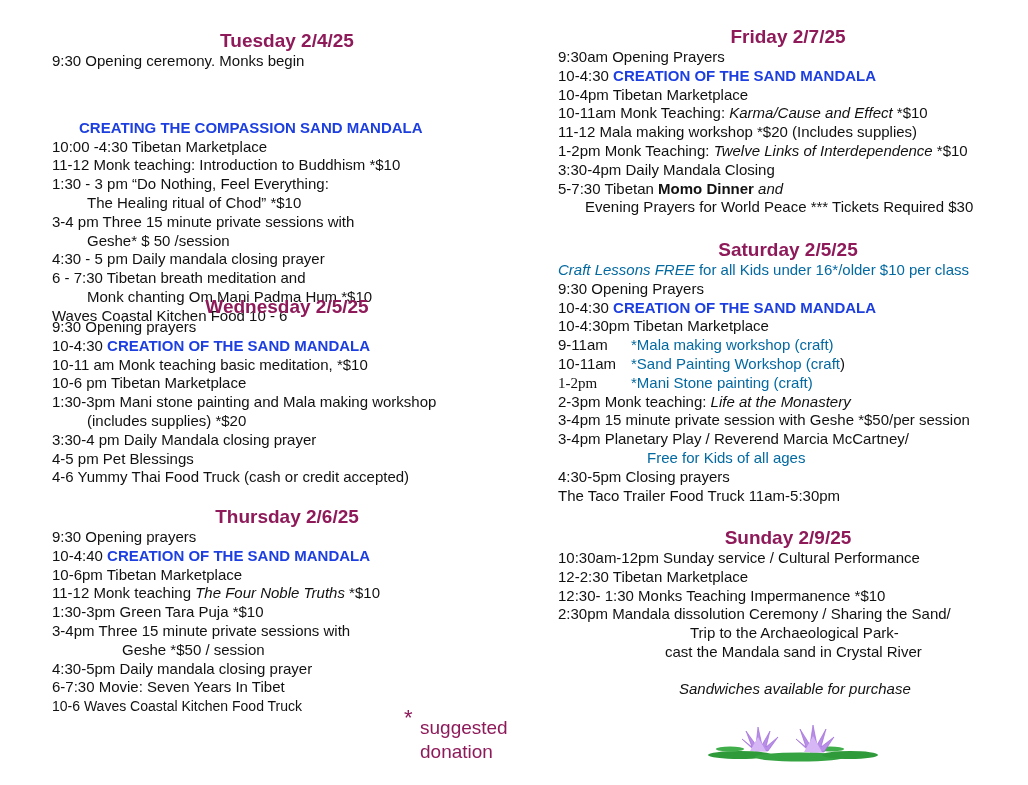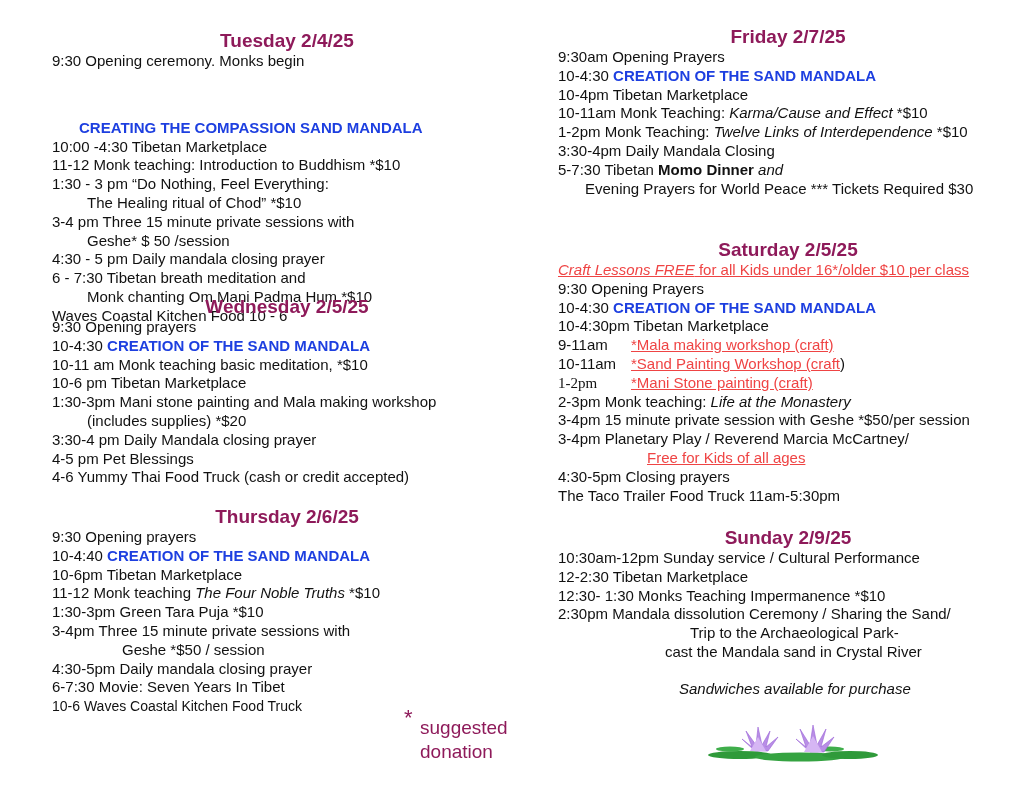--- a/index.html
+++ b/index.html
@@ -8,21 +8,21 @@
   .col { position:absolute; top:0; }
   .col-left { left:52px; width:470px; }
   .col-right { left:558px; width:460px; }
   .day { position:absolute; left:0; width:100%; }
   .day-title { color:#8e1a5a; font-weight:bold; font-size:19px; line-height:22px;
                text-align:center; margin:0 0 0 0; }
   .line { font-size:15px; line-height:18.8px; white-space:nowrap; }
   .ind1 { padding-left:35px; }
   .ind2 { padding-left:70px; }
   .blue { color:#1d3fe0; font-weight:bold;margin-top:48px; }
-  .red { color:#ef4444;text-decoration:underline; }
+  .red { color:#0369a1; }
   .it { font-style:italic; }
   .b { font-weight:bold; }
   .u { }
   .small { font-size:14px; }
   .note { position:absolute; left:404px; top:706px; color:#8e1a5a; font-size:19px; line-height:24px; }
   .note .star { position:absolute; left:0; top:0; font-size:22px; }
   .note .txt { padding-left:16px; padding-top:10px; }
   .lotus { position:absolute; left:700px; top:725px; width:180px; height:40px; }
 </style>
 </head>
@@ -83,20 +83,21 @@
 </div>
 
 <div class="col col-right">
 
   <div class="day" style="top:26px;">
     <div class="day-title">Friday 2/7/25</div>
     <div class="line">9:30am Opening Prayers</div>
     <div class="line"><span>10-4:30 </span><span class="blue">CREATION OF THE SAND MANDALA</span></div>
     <div class="line">10-4pm Tibetan Marketplace</div>
     <div class="line"><span>10-11am Monk Teaching: </span><span class="it">Karma/Cause and Effect</span><span> *$10</span></div>
+    <div class="line">11-12 Mala making workshop *$20 (Includes supplies)</div>
     <div class="line"><span>1-2pm Monk Teaching: </span><span class="it">Twelve Links of Interdependence</span><span> *$10</span></div>
     <div class="line">3:30-4pm Daily Mandala Closing</div>
     <div class="line"><span>5-7:30 Tibetan </span><span class="b">Momo Dinner</span><span class="it"> and</span></div>
     <div class="line" style="padding-left:27px;">Evening Prayers for World Peace *** Tickets Required $30</div>
   </div>
 
   <div class="day" style="top:239px;">
     <div class="day-title">Saturday 2/5/25</div>
     <div class="line red"><span class="it">Craft Lessons FREE</span><span> for all Kids under 16*/older $10 per class</span></div>
     <div class="line">9:30 Opening Prayers</div>

